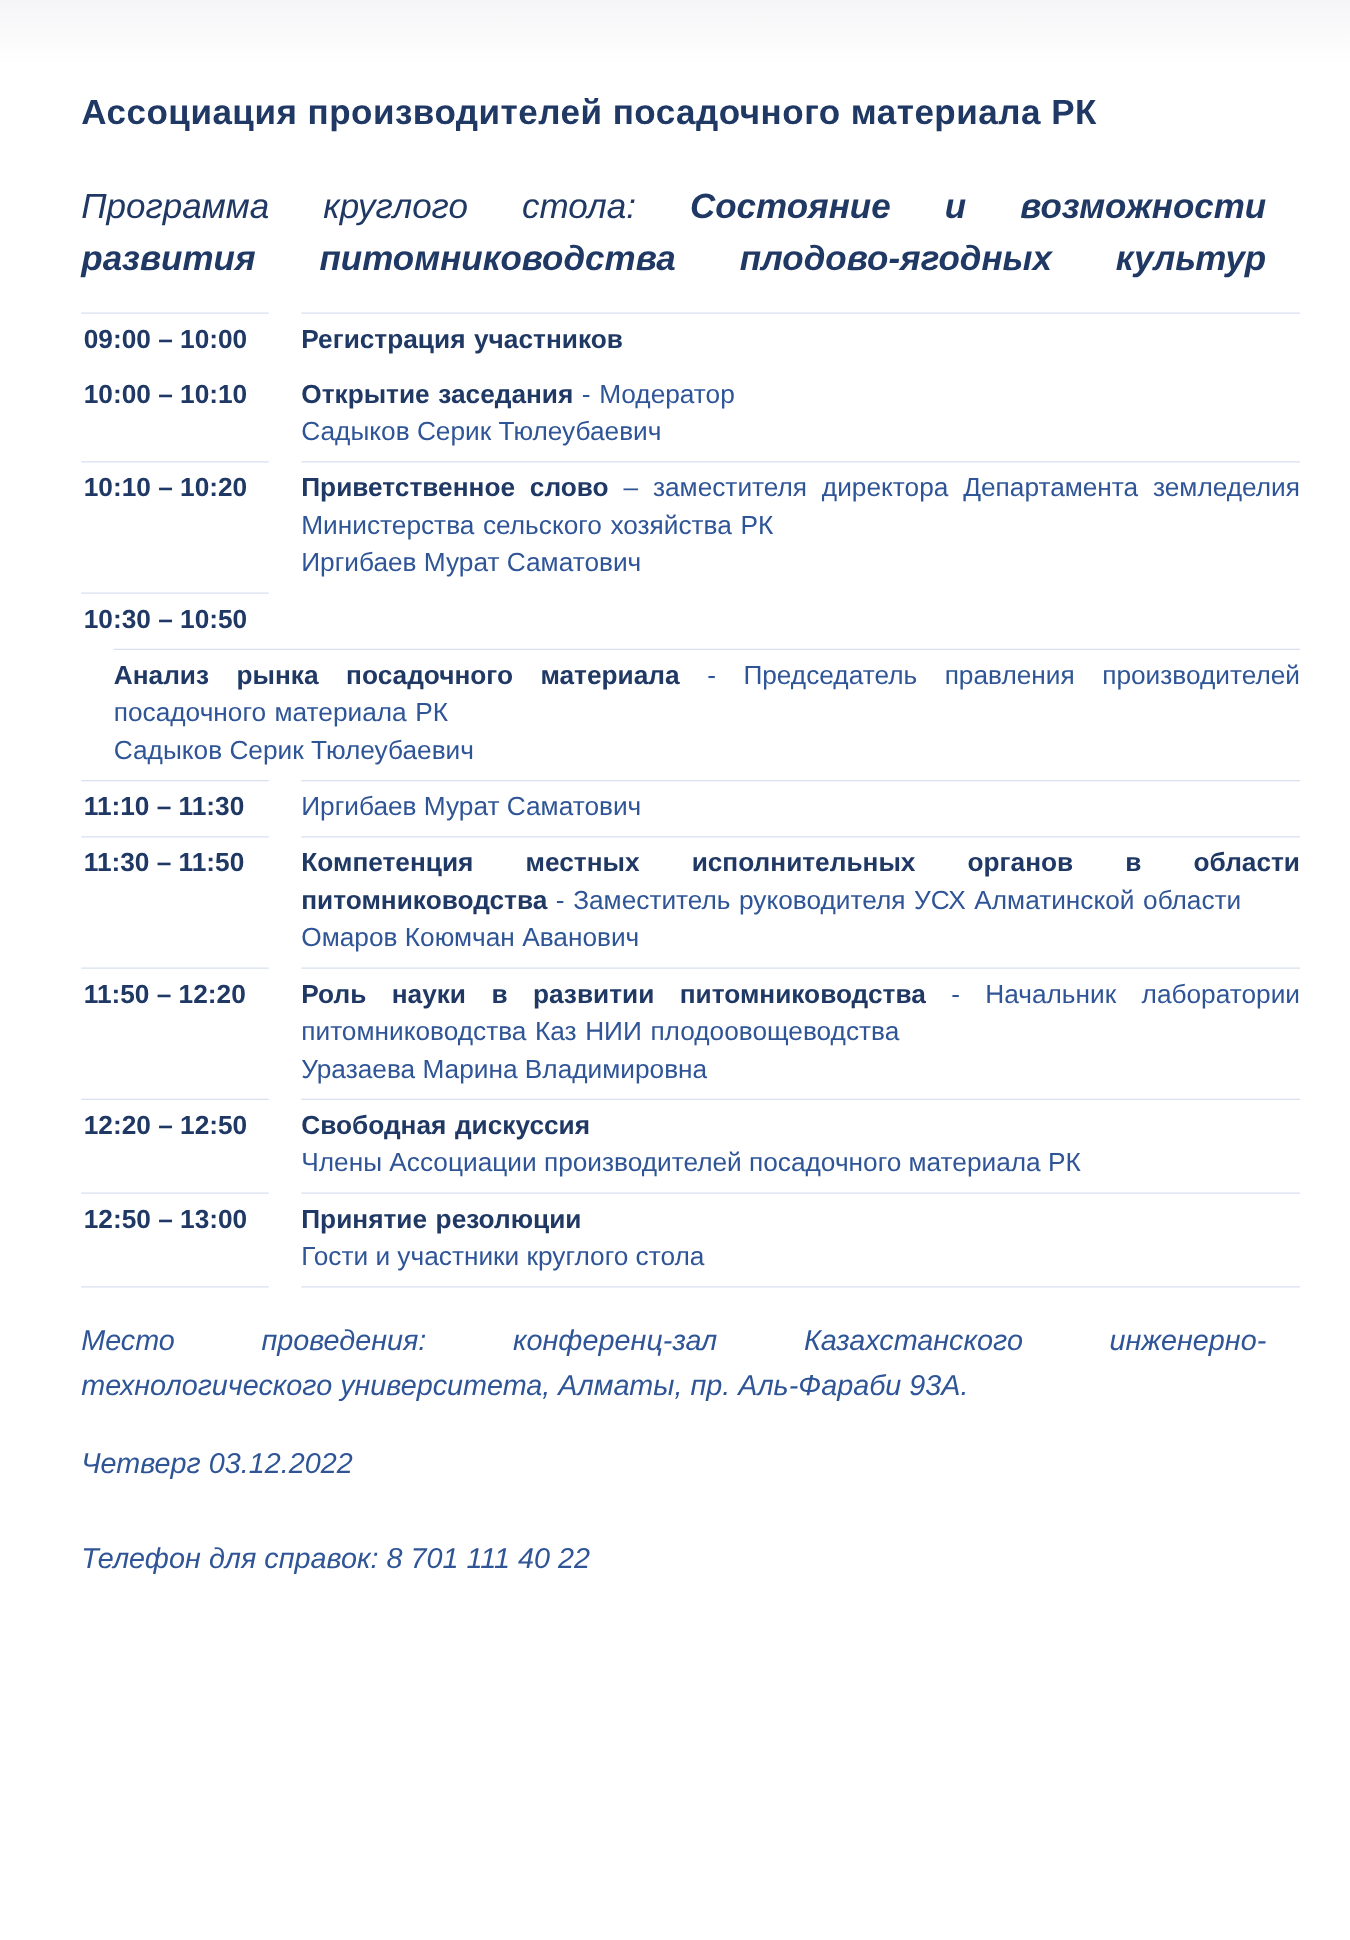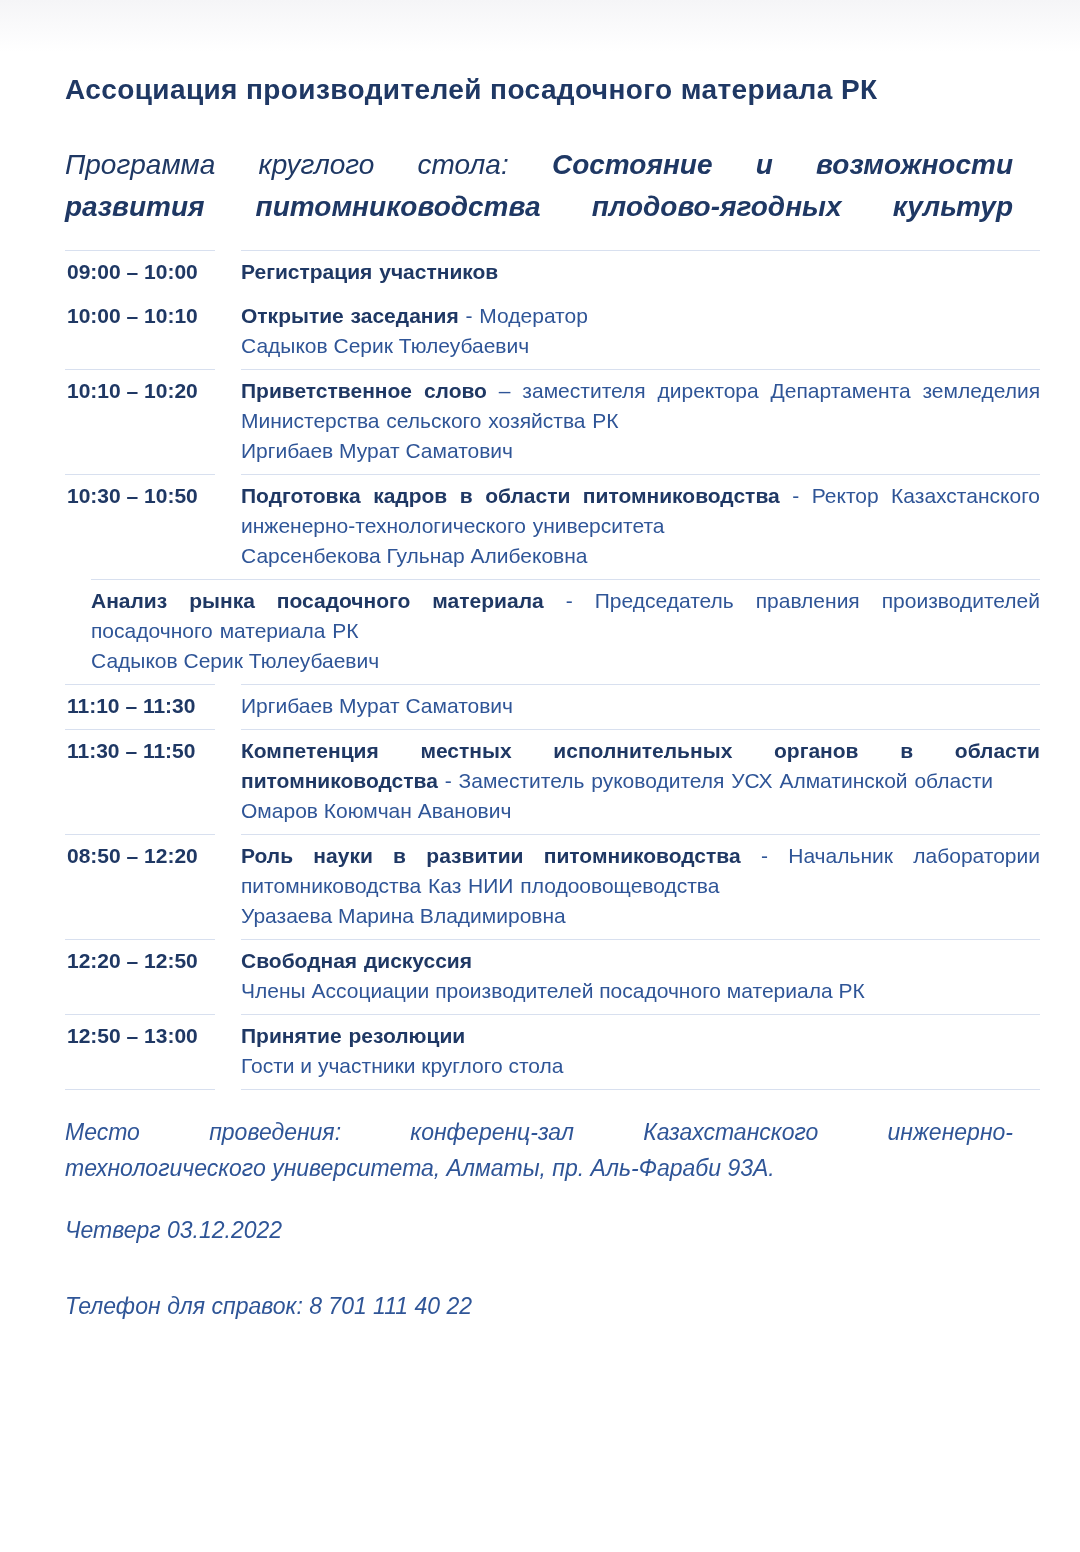--- a/index.html
+++ b/index.html
@@ -160,24 +160,20 @@
     <div class="cell-gap"></div>
     <div class="cell-desc">
       <p class="desc-para"><b>Приветственное слово</b><span> – заместителя директора Департамента земледелия Министерства сельского хозяйства РК</span></p>
       <p class="person">Иргибаев Мурат Саматович</p>
     </div>
   </div>
 
   <div class="row">
     <div class="cell-time">10:30 – 10:50</div>
     <div class="cell-gap"></div>
-    <div class="cell-desc">
-      <p class="desc-para"><b>Подготовка кадров в области питомниководства</b><span> - Ректор Казахстанского инженерно-технологического университета</span></p>
-      <p class="person">Сарсенбекова Гульнар Алибековна</p>
-    </div>
   </div>
 
   <div class="row">
     <div class="cell-gap"></div>
     <div class="cell-desc">
       <p class="desc-para"><b>Анализ рынка посадочного материала</b><span> - Председатель правления производителей посадочного материала РК</span></p>
       <p class="person">Садыков Серик Тюлеубаевич</p>
     </div>
   </div>
 
@@ -192,21 +188,21 @@
   <div class="row">
     <div class="cell-time">11:30 – 11:50</div>
     <div class="cell-gap"></div>
     <div class="cell-desc">
       <p class="desc-para"><b>Компетенция местных исполнительных органов в области питомниководства</b><span> - Заместитель руководителя УСХ Алматинской области</span></p>
       <p class="person">Омаров Коюмчан Аванович</p>
     </div>
   </div>
 
   <div class="row">
-    <div class="cell-time">08:50 – 12:20</div>
+    <div class="cell-time">11:50 – 12:20</div>
     <div class="cell-gap"></div>
     <div class="cell-desc">
       <p class="desc-para"><b>Роль науки в развитии питомниководства</b><span> - Начальник лаборатории питомниководства Каз НИИ плодоовощеводства</span></p>
       <p class="person">Уразаева Марина Владимировна</p>
     </div>
   </div>
 
   <div class="row">
     <div class="cell-time">12:20 – 12:50</div>
     <div class="cell-gap"></div>

